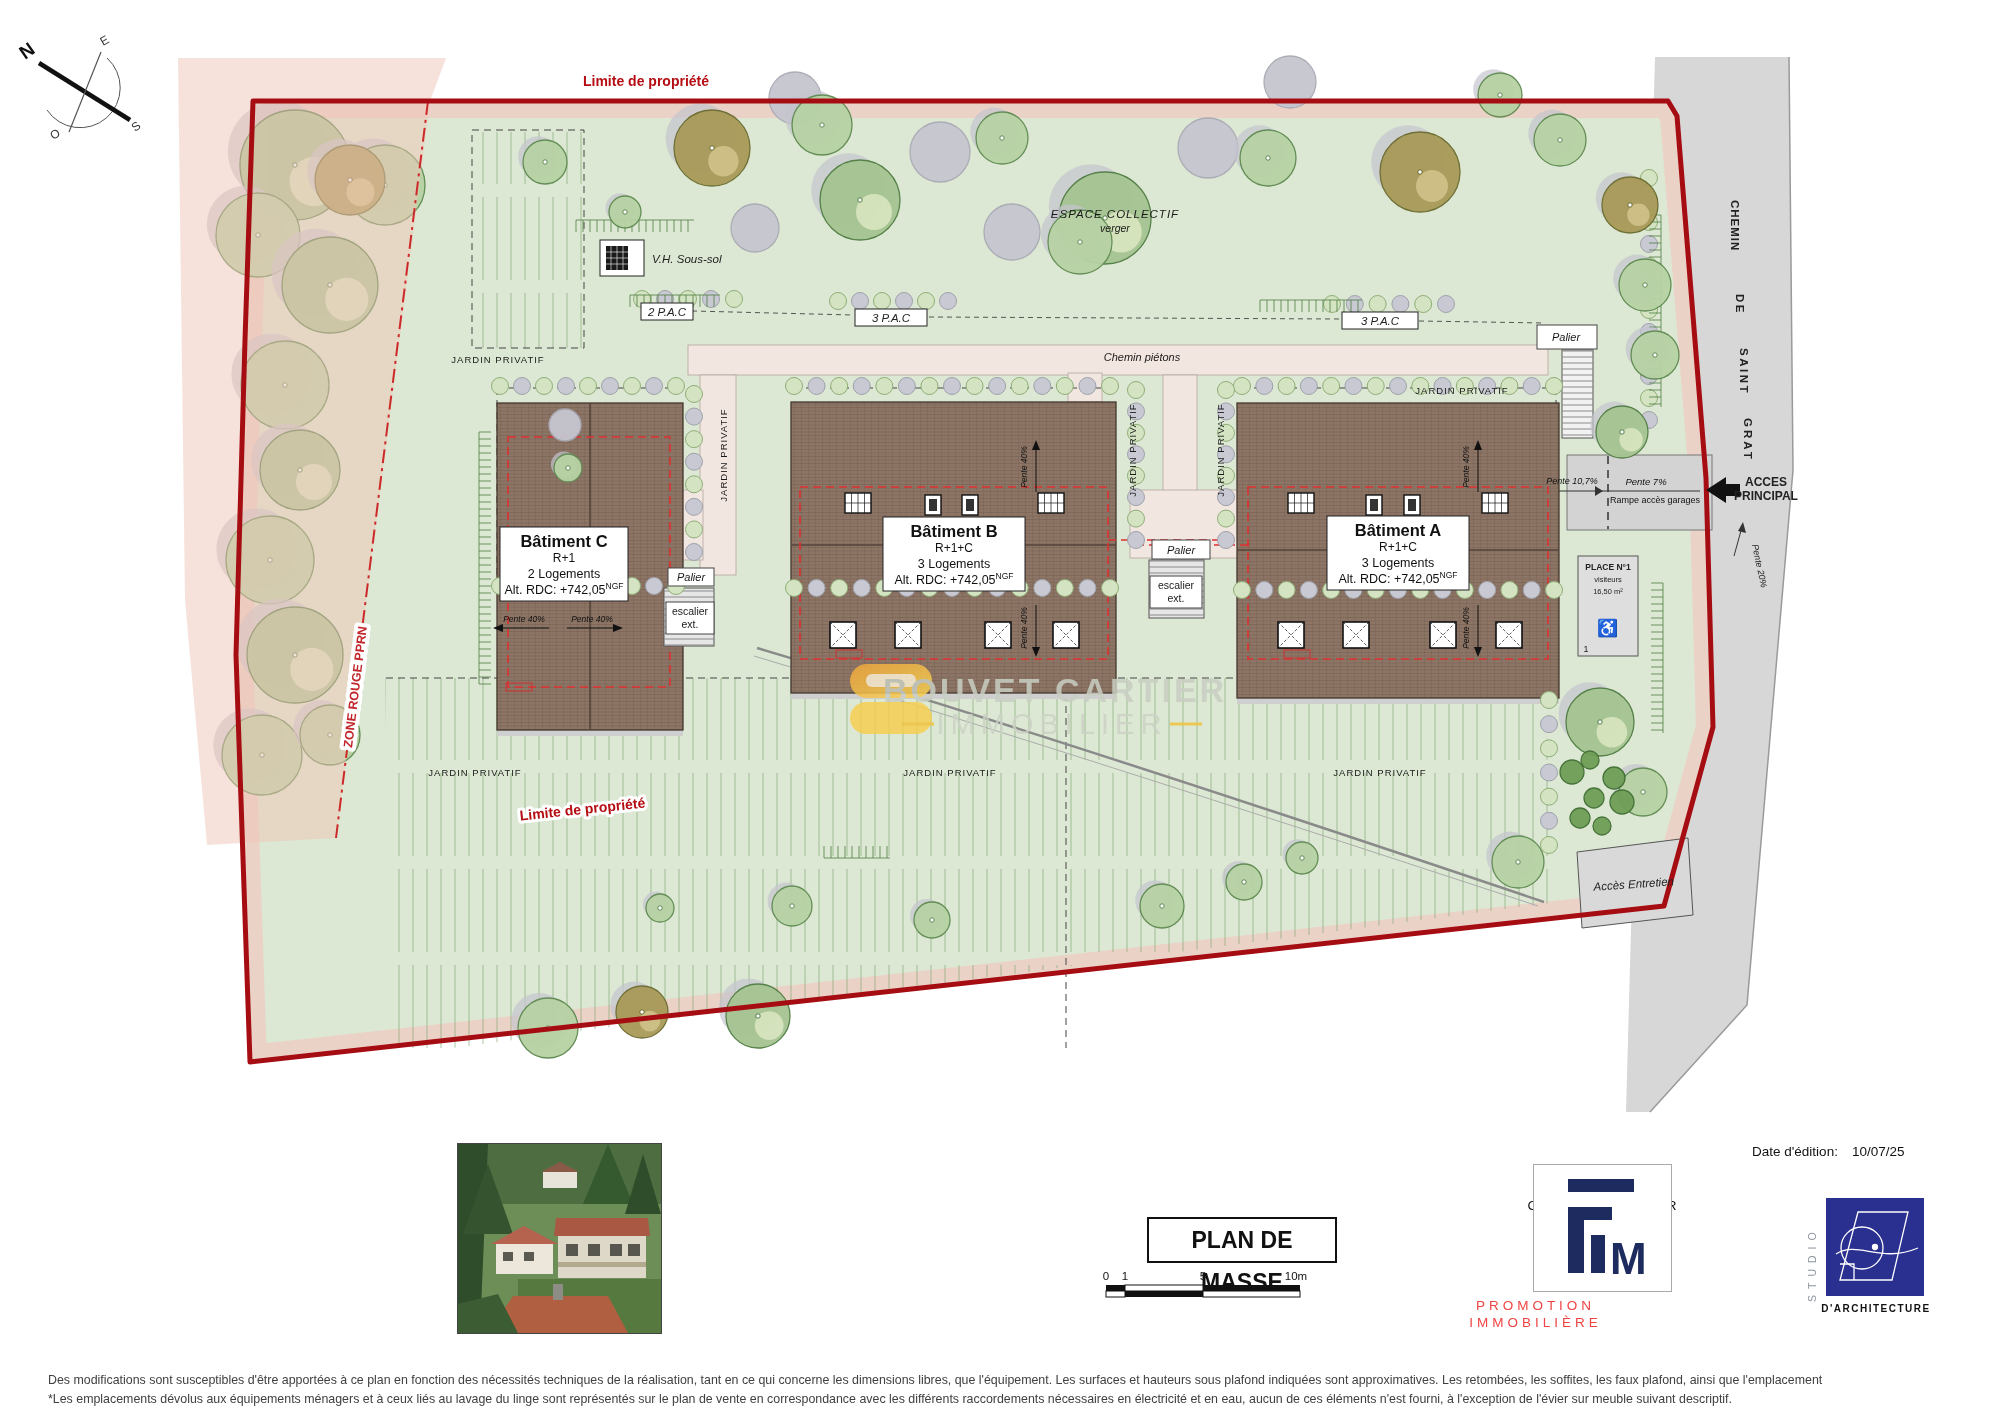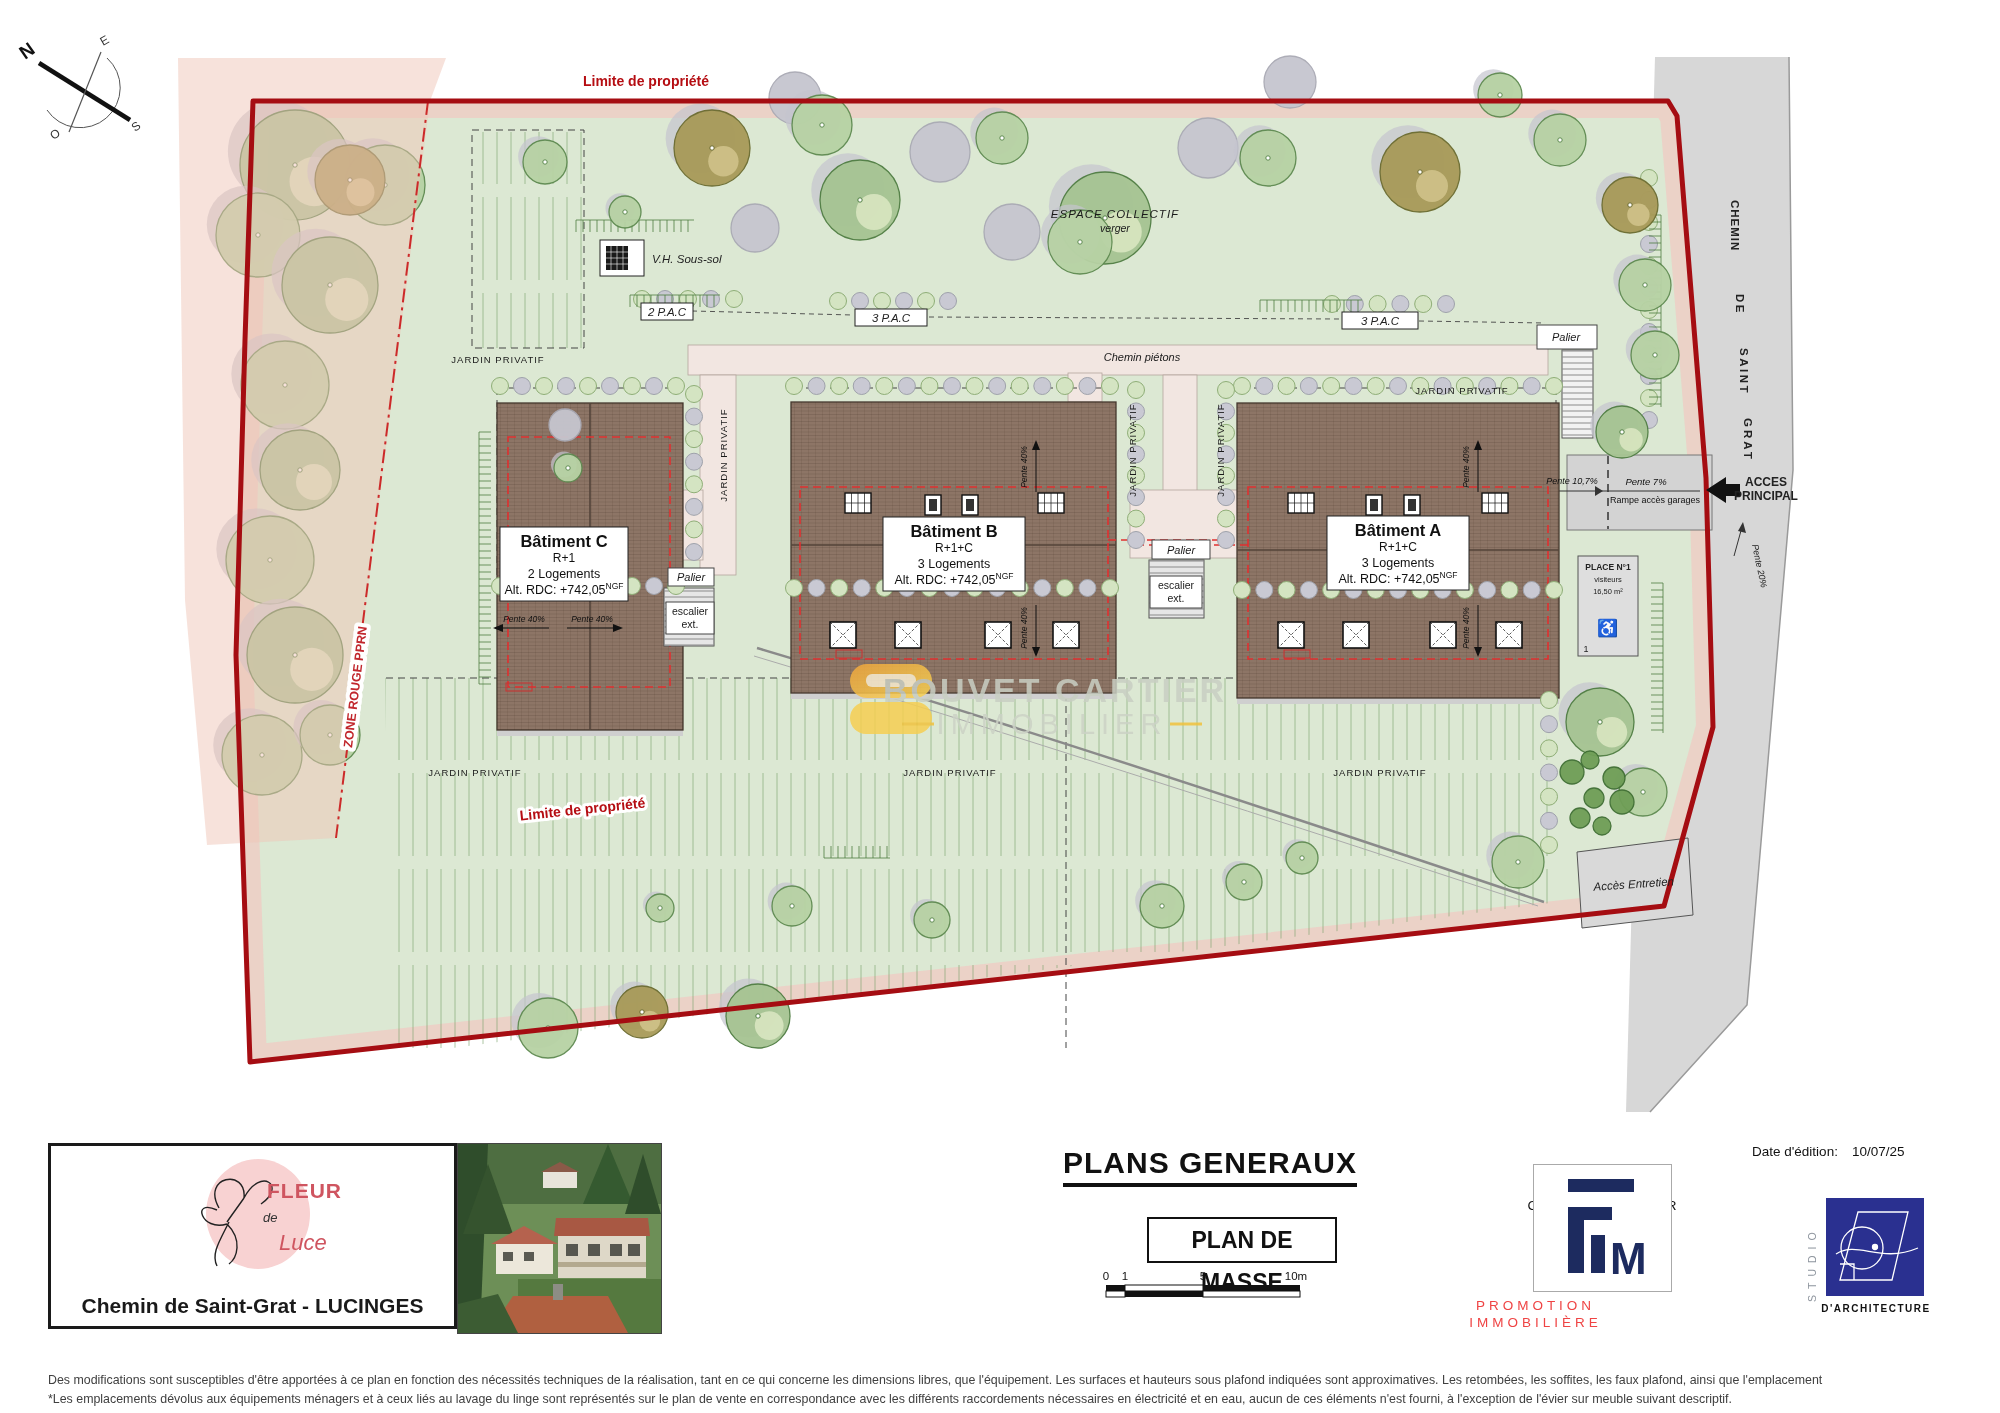--- a/index.html
+++ b/index.html
@@ -755,35 +755,20 @@
     <path d="M22,-34 A40,40 0 1 1 -38,18" stroke="#555" stroke-width="1" fill="none"></path>
     <line x1="-46" y1="-29" x2="45" y2="28" stroke="#111" stroke-width="4.5"></line>
     <line x1="16" y1="-40" x2="-16" y2="40" stroke="#555" stroke-width="1.2"></line>
     <text transform="translate(-60,-32) rotate(-35)" font-size="19" font-weight="bold" fill="#111">N</text>
     <text transform="translate(18,-46) rotate(-30)" font-size="12" fill="#333">E</text>
     <text transform="translate(50,40) rotate(-35)" font-size="12" fill="#333">S</text>
     <text transform="translate(-32,48) rotate(-30)" font-size="12" fill="#333">O</text>
   </g>
 </svg>
 
-<div class="abs leftbox">
-  <svg width="403" height="140" viewBox="0 0 403 140">
-    <ellipse cx="207" cy="68" rx="52" ry="55" fill="#f8d2d2"></ellipse>
-    <g stroke="#222" fill="none" stroke-width="1.4">
-      <path d="M168,62 C150,30 196,22 193,52 C210,20 236,40 210,58"></path>
-      <path d="M166,64 C140,52 150,86 176,78"></path>
-      <path d="M178,76 C168,96 160,108 166,120 M176,78 C192,94 186,112 178,118"></path>
-      <path d="M193,52 C186,62 180,70 176,76"></path>
-    </g>
-    <text x="216" y="52" font-size="21" font-weight="bold" fill="#cf5560" letter-spacing="1">FLEUR</text>
-    <text x="212" y="76" font-size="13" font-style="italic" fill="#333">de</text>
-    <text x="228" y="104" font-size="22" font-style="italic" fill="#cf5560" font-family="DejaVu Serif, serif">Luce</text>
-  </svg>
-  <div class="addr">Chemin de Saint-Grat - LUCINGES</div>
-</div>
 
 <div class="abs photo">
   <svg width="203" height="189" viewBox="0 0 203 189">
     <rect width="203" height="189" fill="#6d8f57"></rect>
     <rect width="203" height="60" fill="#4e6e41"></rect>
     <polygon points="0,0 30,0 22,189 0,189" fill="#2f4d2b"></polygon>
     <polygon points="30,20 55,90 5,90" fill="#35532e"></polygon>
     <polygon points="150,0 175,60 125,60" fill="#355a30"></polygon>
     <polygon points="185,10 203,70 167,70" fill="#2f4d2b"></polygon>
     <rect x="85" y="28" width="34" height="16" fill="#e8e4da"></rect>
@@ -801,23 +786,20 @@
       <rect x="152" y="100" width="12" height="12" fill="#575750"></rect>
           <rect x="170" y="100" width="12" height="12" fill="#575750"></rect>
       <rect x="100" y="118" width="88" height="5" fill="#b3a98f"></rect>
     </g>
     <polygon points="30,189 55,152 150,152 170,189" fill="#b06040"></polygon>
     <rect x="95" y="140" width="10" height="16" fill="#8d8d85"></rect>
     <polygon points="0,160 40,150 60,189 0,189" fill="#3c5c33"></polygon>
   </svg>
 </div>
 
-<div class="abs titlewrap">
-  <span>PLANS GENERAUX</span>
-</div>
 
 <div class="abs masse">PLAN DE MASSE</div>
 
 <svg class="abs scale" width="210" height="40" viewBox="0 0 210 40">
   <g font-size="11.5" fill="#111">
     <text x="6" y="12" text-anchor="middle">0</text>
     <text x="25" y="12" text-anchor="middle">1</text>
     <text x="103" y="12" text-anchor="middle">5</text>
     <text x="196" y="12" text-anchor="middle">10m</text>
   </g>

